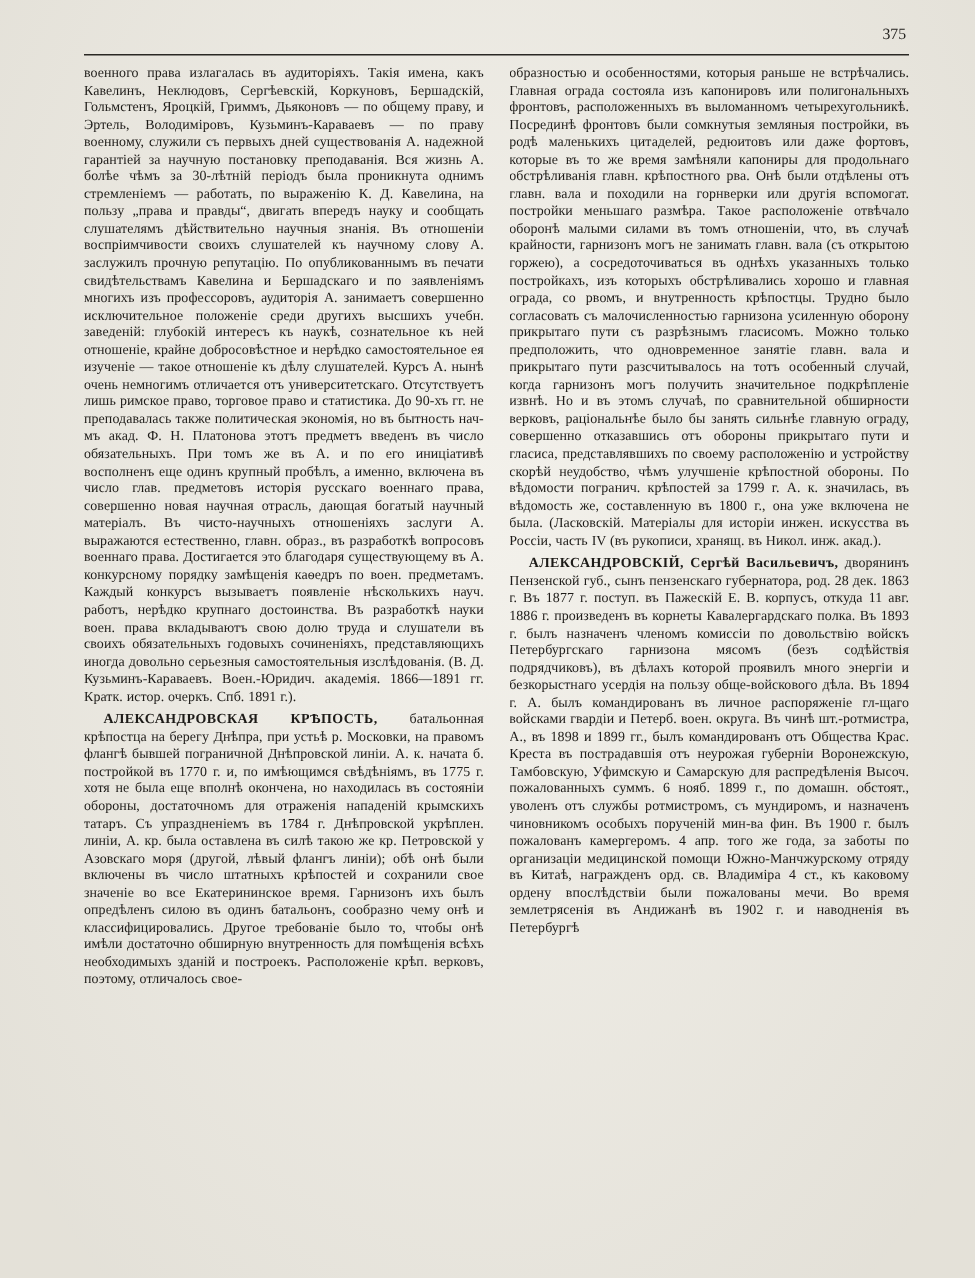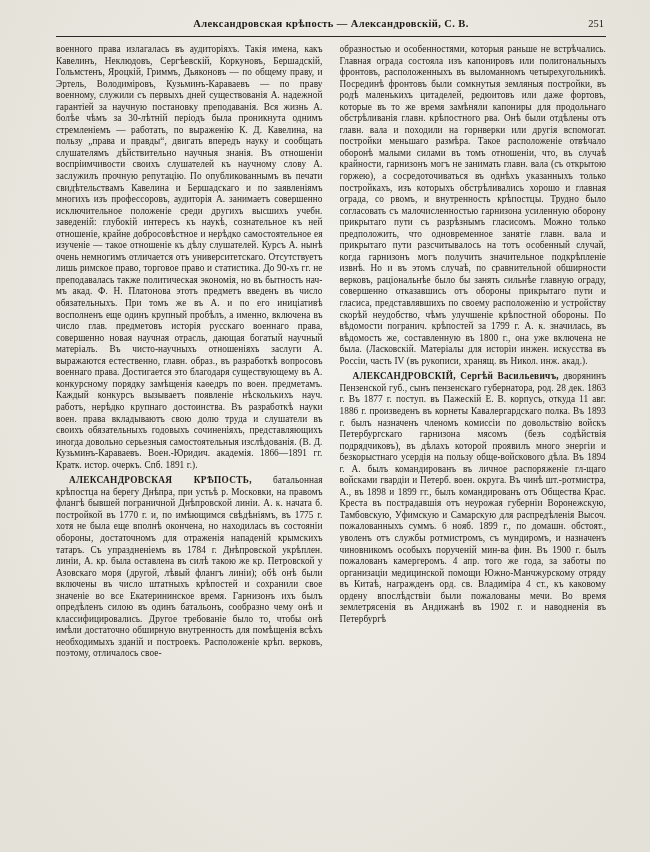--- a/index.html
+++ b/index.html
@@ -76,22 +76,21 @@
     font-weight: bold;
     letter-spacing: 0.3px;
   }
 </style>
 </head>
 <body>
 
 <div class="sheet">
 
   <div class="running-head">
-    <div class="title">Александровская крѣпость — Александровскій, С. В.</div>
-    <div class="pageno">251</div>
+    <div class="pageno">375</div>
   </div>
 
   <hr class="head-rule">
 
   <div class="columns">
     <div class="column">
         <p class="para no-indent">военного права излагалась въ аудиторіяхъ. Такія имена, какъ Кавелинъ, Неклюдовъ, Сергѣевскій, Коркуновъ, Бершадскій, Гольмстенъ, Яроцкій, Гриммъ, Дьяконовъ — по общему праву, и Эртель, Володиміровъ, Кузьминъ-Караваевъ — по праву военному, служили съ первыхъ дней существованія А. надежной гарантіей за научную постановку преподаванія. Вся жизнь А. болѣе чѣмъ за 30-лѣтній періодъ была проникнута однимъ стремленіемъ — работать, по выраженію К. Д. Кавелина, на пользу „права и правды“, двигать впередъ науку и сообщать слушателямъ дѣйствительно научныя знанія. Въ отношеніи воспріимчивости своихъ слушателей къ научному слову А. заслужилъ прочную репутацію. По опубликованнымъ въ печати свидѣтельствамъ Кавелина и Бершадскаго и по заявленіямъ многихъ изъ профессоровъ, аудиторія А. занимаетъ совершенно исключительное положеніе среди другихъ высшихъ учебн. заведеній: глубокій интересъ къ наукѣ, сознательное къ ней отношеніе, крайне добросовѣстное и нерѣдко самостоятельное ея изученіе — такое отношеніе къ дѣлу слушателей. Курсъ А. нынѣ очень немногимъ отличается отъ университетскаго. Отсутствуетъ лишь римское право, торговое право и статистика. До 90-хъ гг. не преподавалась также политическая экономія, но въ бытность нач-мъ акад. Ф. Н. Платонова этотъ предметъ введенъ въ число обязательныхъ. При томъ же въ А. и по его иниціативѣ восполненъ еще одинъ крупный пробѣлъ, а именно, включена въ число глав. предметовъ исторія русскаго военнаго права, совершенно новая научная отрасль, дающая богатый научный матеріалъ. Въ чисто-научныхъ отношеніяхъ заслуги А. выражаются естественно, главн. образ., въ разработкѣ вопросовъ военнаго права. Достигается это благодаря существующему въ А. конкурсному порядку замѣщенія каѳедръ по воен. предметамъ. Каждый конкурсъ вызываетъ появленіе нѣсколькихъ науч. работъ, нерѣдко крупнаго достоинства. Въ разработкѣ науки воен. права вкладываютъ свою долю труда и слушатели въ своихъ обязательныхъ годовыхъ сочиненіяхъ, представляющихъ иногда довольно серьезныя самостоятельныя изслѣдованія. (В. Д. Кузьминъ-Караваевъ. Воен.-Юридич. академія. 1866—1891 гг. Кратк. истор. очеркъ. Спб. 1891 г.).</p>
         <p class="para"><b class="headword">АЛЕКСАНДРОВСКАЯ КРѢПОСТЬ, </b>батальонная крѣпостца на берегу Днѣпра, при устьѣ р. Московки, на правомъ флангѣ бывшей пограничной Днѣпровской линіи. А. к. начата б. постройкой въ 1770 г. и, по имѣющимся свѣдѣніямъ, въ 1775 г. хотя не была еще вполнѣ окончена, но находилась въ состояніи обороны, достаточномъ для отраженія нападеній крымскихъ татаръ. Съ упраздненіемъ въ 1784 г. Днѣпровской укрѣплен. линіи, А. кр. была оставлена въ силѣ такою же кр. Петровской у Азовскаго моря (другой, лѣвый флангъ линіи); обѣ онѣ были включены въ число штатныхъ крѣпостей и сохранили свое значеніе во все Екатерининское время. Гарнизонъ ихъ былъ опредѣленъ силою въ одинъ батальонъ, сообразно чему онѣ и классифицировались. Другое требованіе было то, чтобы онѣ имѣли достаточно обширную внутренность для помѣщенія всѣхъ необходимыхъ зданій и построекъ. Расположеніе крѣп. верковъ, поэтому, отличалось свое-</p>
       </div>
     <div class="column">

